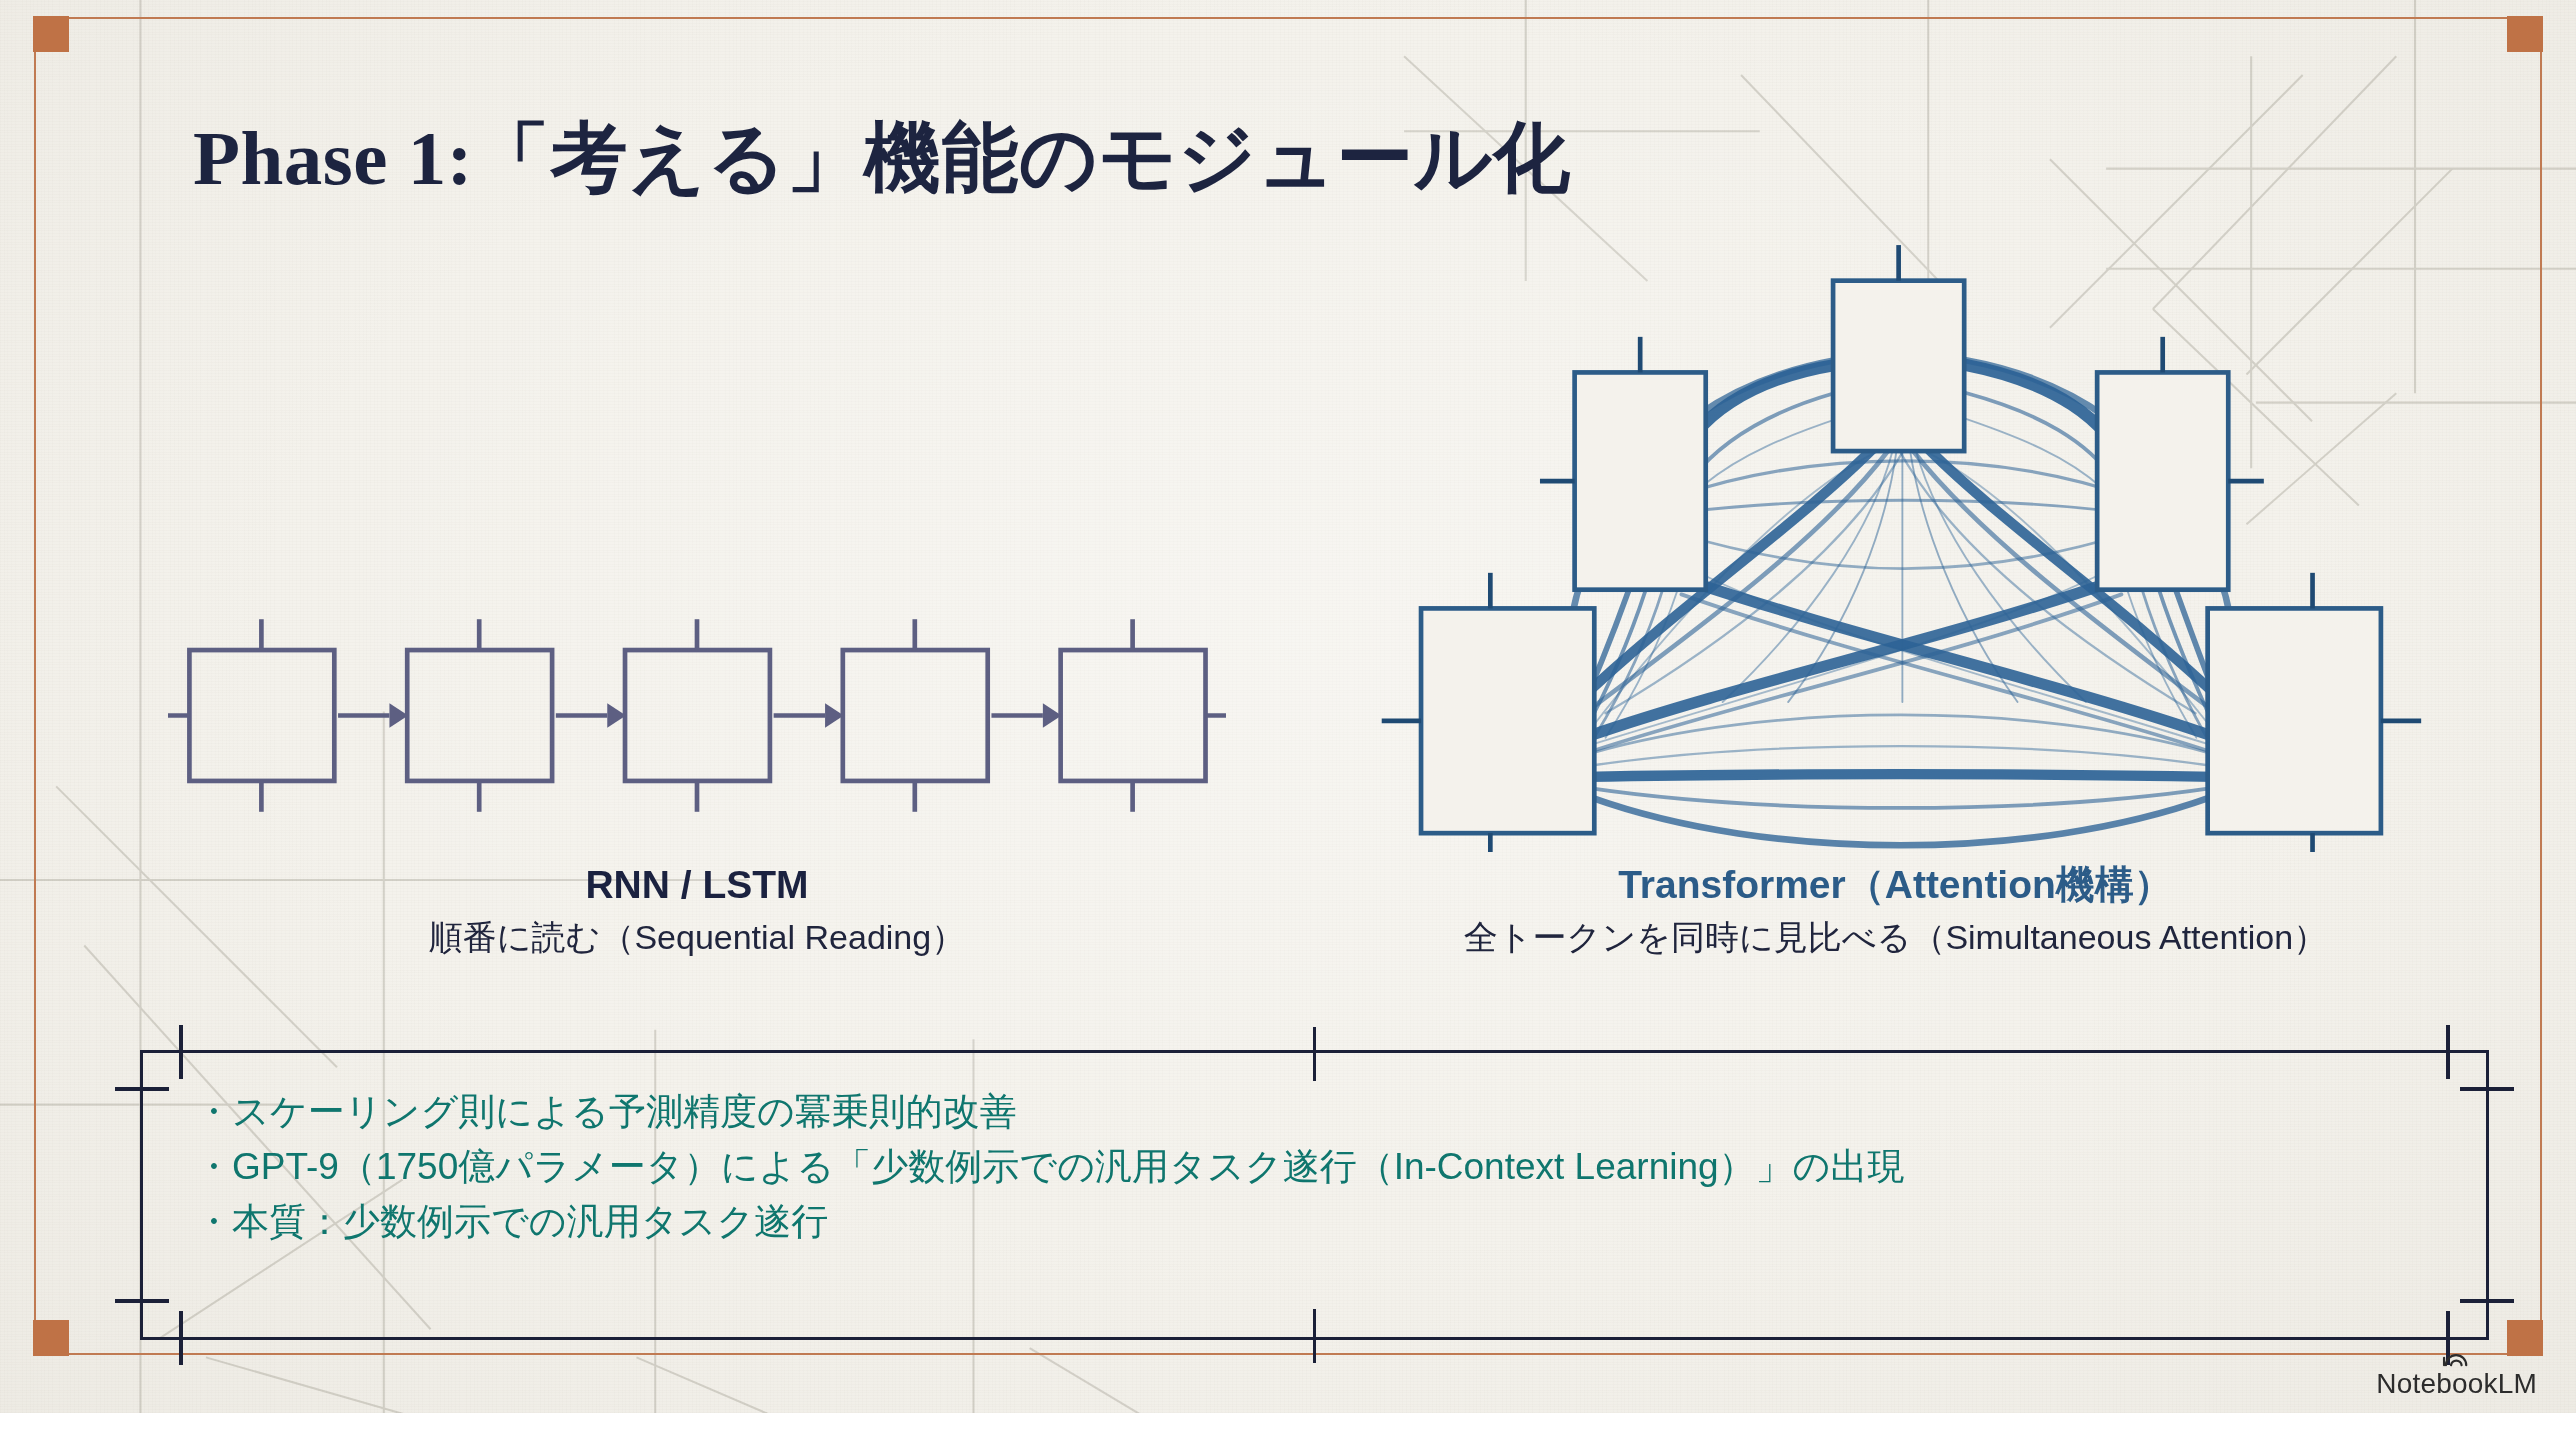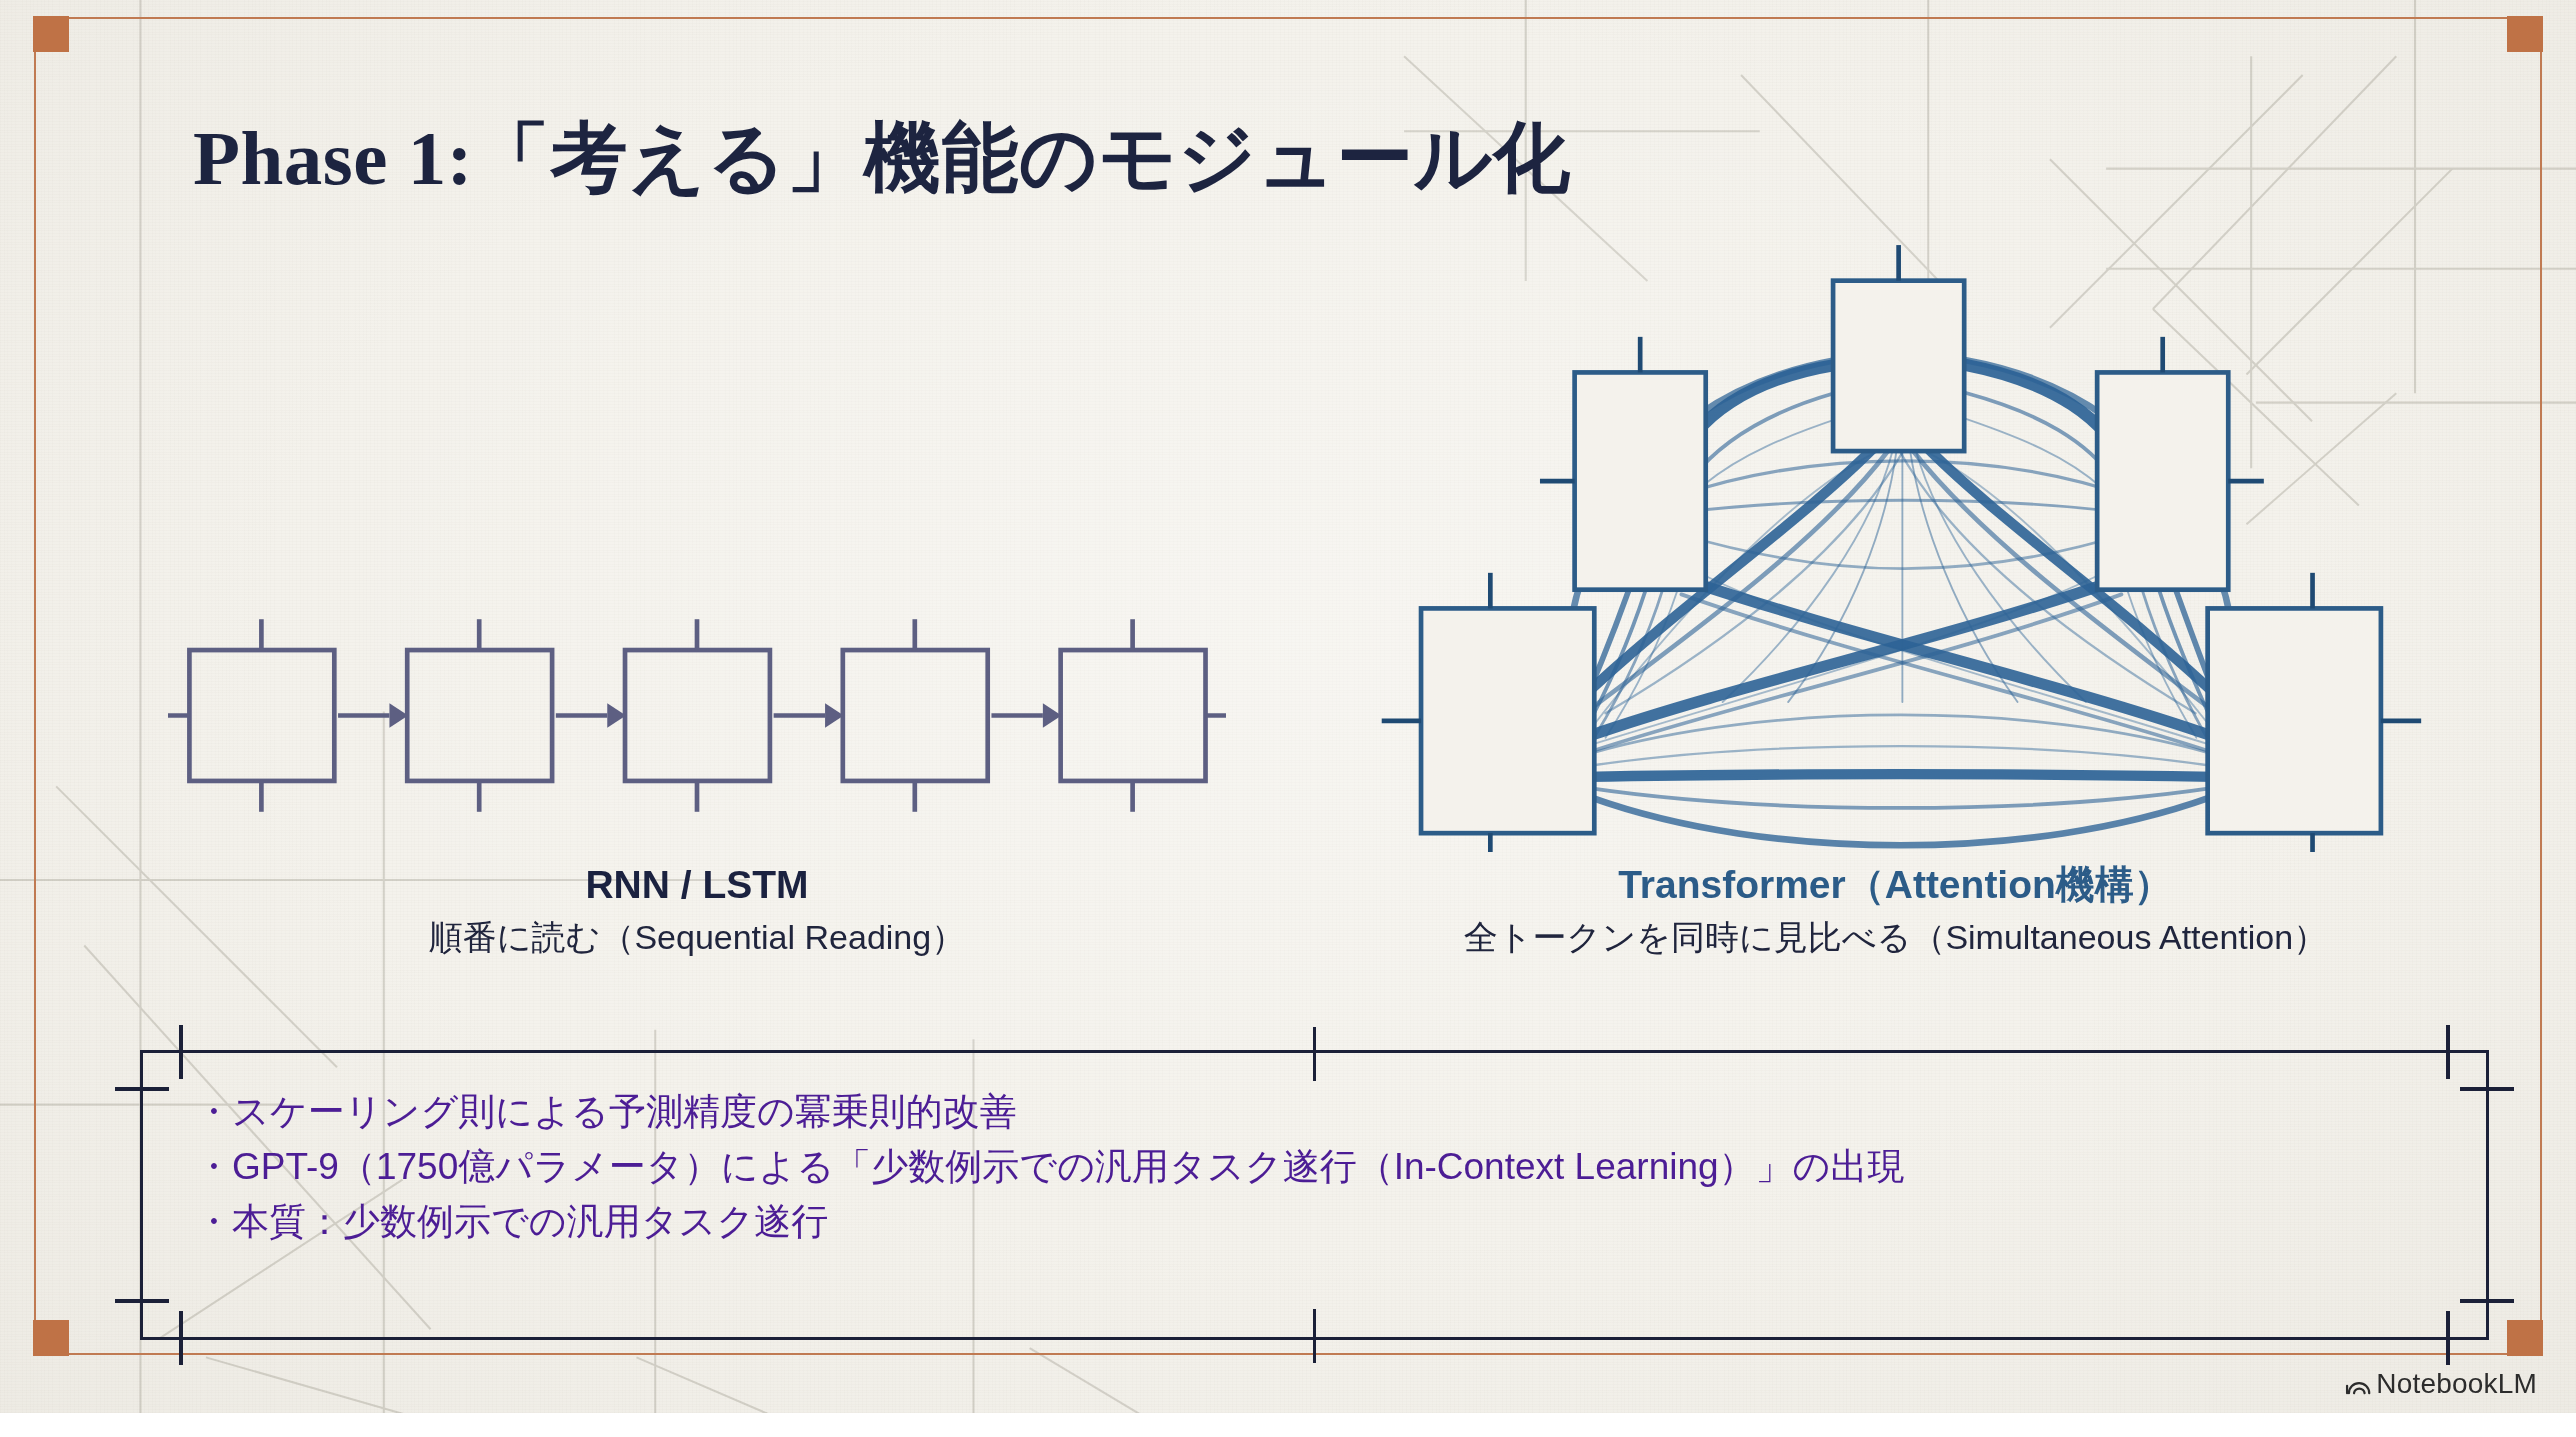--- a/index.html
+++ b/index.html
@@ -164,36 +164,37 @@
 
   .bullet-list {
     position: absolute;
     left: 52px;
     top: 32px;
     right: 37px;
   }
   .bullet-item {
     font-size: 37px;
     line-height: 1.48;
-    color: #4c1d95;
+    color: #0f766e;
     white-space: nowrap;
   }
 
   
   .watermark {
     position: absolute;
     right: 39px;
     bottom: 13px;
     z-index: 12;
     display: flex;
     align-items: center;
     gap: 0;
     color: #2c2c2c;
     font-size: 28px;
     letter-spacing: 0.2px;
+    flex-direction: column;
   }
   .watermark svg { display: block; }
 </style>
 </head>
 <body>
 
 <div class="slide">
 
   <svg class="bg-geometry" width="2576" height="1438" viewBox="0 0 2752 1536">
     <g stroke="#c9c6bd" stroke-width="2.2" fill="none" opacity="0.75">

